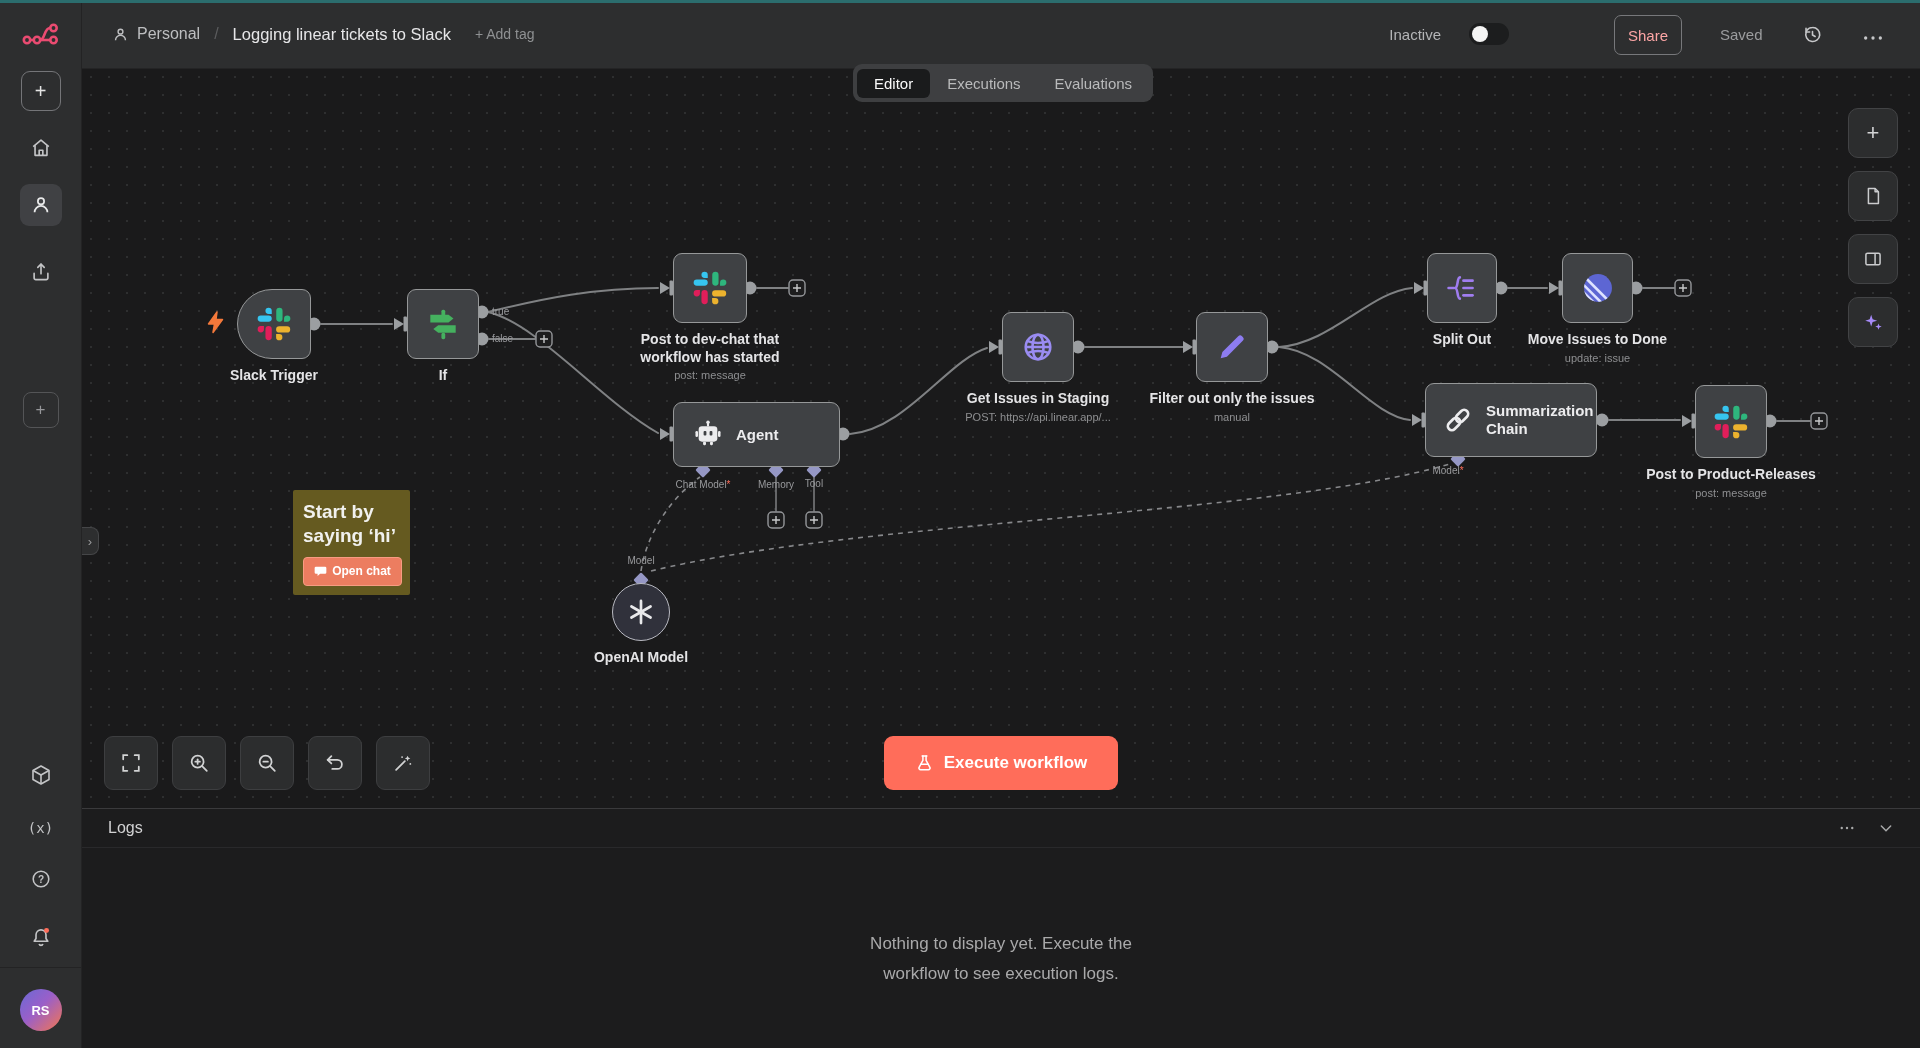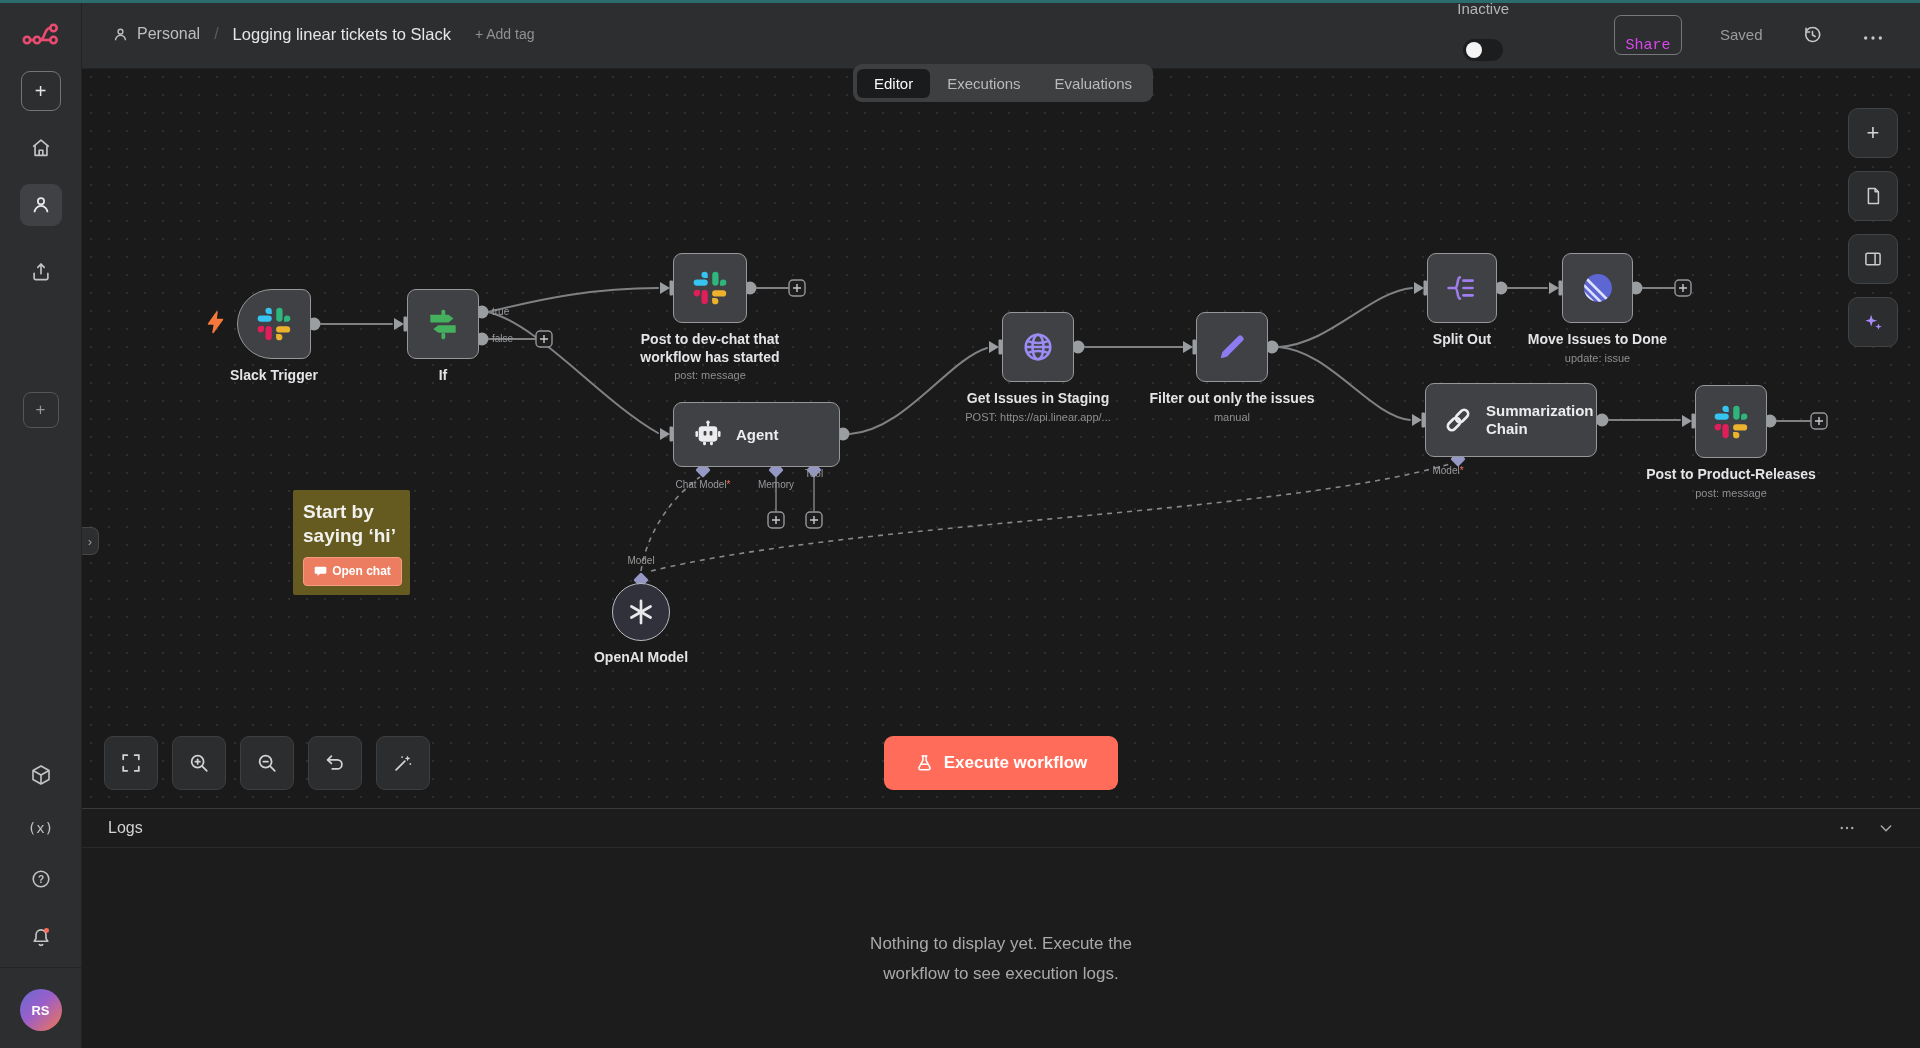--- a/index.html
+++ b/index.html
@@ -10,21 +10,21 @@
   .topstrip{position:absolute;left:0;top:0;width:100%;height:3px;background:#2b6d6e;z-index:60;}
   .header{position:absolute;left:0;top:0;width:100%;height:68px;background:#2d2e2f;z-index:40;border-bottom:1px solid #242425;}
   .hitem{position:absolute;display:flex;align-items:center;}
   .crumb-proj{font-size:16px;color:#bdbec0;}
   .crumb-sep{font-size:16px;color:#5b5c5e;}
   .crumb-title{font-size:16.5px;color:#e6e6e8;font-weight:500;}
   .addtag{font-size:14px;color:#8f9193;}
   .inactive-lbl{font-size:15px;color:#b4b5b7;}
   .toggle{width:40px;height:22px;border-radius:12px;background:#1c1d1e;position:relative;}
   .knob{position:absolute;left:3px;top:3px;width:16px;height:16px;border-radius:50%;background:#f4f4f4;}
-  .sharebtn{width:66px;height:38px;border:1px solid #77787b;border-radius:7px;display:flex;align-items:flex-end;justify-content:center;font-size:15px;color:#d946ef;font-family:Liberation Mono, monospace;}
+  .sharebtn{width:66px;height:38px;border:1px solid #77787b;border-radius:7px;display:flex;align-items:center;justify-content:center;font-size:15px;color:#fca5a5;}
   .saved{font-size:15px;color:#9b9c9e;}
   
   .tabbar{position:absolute;left:853px;top:64px;height:38px;background:#3e3f41;border-radius:9px;display:flex;align-items:center;padding:0 4px;z-index:45;}
   .tab{padding:6px 17px;font-size:15px;color:#b9babb;border-radius:6px;font-weight:500;}
   .tab.active{background:#1a1b1c;color:#fafafa;}
   
   .sidebar{position:absolute;left:0;top:0;width:82px;height:100%;background:#2d2e2f;z-index:50;border-right:1px solid #232324;box-sizing:border-box;}
   .sbtn{position:absolute;left:50%;transform:translateX(-50%);display:flex;align-items:center;justify-content:center;}
   .plusbox1{width:38px;height:38px;border:1px solid #747578;border-radius:9px;color:#e4e4e4;font-size:20px;}
   .activebg{width:42px;height:42px;background:#404144;border-radius:9px;}
@@ -209,21 +209,21 @@
             <rect x="19.5" y="9" width="1.9" height="4.5" rx="0.9" fill="#ececee"></rect>
           <rect x="8.7" y="9" width="2.1" height="3.4" rx="0.7" fill="#3f4144"></rect>
             <rect x="13.2" y="9" width="2.1" height="3.4" rx="0.7" fill="#3f4144"></rect>
           <rect x="8.3" y="17" width="2.2" height="2.6" rx="0.8" fill="#ececee"></rect>
             <rect x="13.5" y="17" width="2.2" height="2.6" rx="0.8" fill="#ececee"></rect>
         </svg>
         <span class="ntext">Agent</span>
       </div>
       <span class="clabel" style="left:653px;top:479px;width:100px;"><span>Chat Model</span><span class="req">*</span></span>
       <span class="clabel" style="left:726px;top:479px;width:100px;">Memory</span>
-      <span class="clabel" style="left:764px;top:468px;width:100px;">Tool</span>
+      <span class="clabel" style="left:764px;top:478px;width:100px;">Tool</span>
 
       <div class="node circle" style="left:612px;top:583px;width:58px;height:58px;">
         <svg width="28" height="28" viewBox="0 0 24 24">
           <g stroke="#e8e8ea" stroke-width="2.3" stroke-linecap="round">
             <line x1="12" y1="2.5" x2="12" y2="21.5"></line>
             <line x1="3.8" y1="7.3" x2="20.2" y2="16.7"></line>
             <line x1="3.8" y1="16.7" x2="20.2" y2="7.3"></line>
           </g>
         </svg>
         <div class="labelblock" style="width:160px;">
@@ -420,21 +420,21 @@
     <div class="hitem" style="left:112px;top:0;height:68px;gap:8px;">
       <svg width="17" height="17" viewBox="0 0 24 24" fill="none" stroke="#bdbec0" stroke-width="2">
         <circle cx="12" cy="8" r="3.4"></circle>
           <path d="M5 20 a7 7 0 0 1 14 0"></path>
       </svg>
       <span class="crumb-proj">Personal</span>
       <span class="crumb-sep" style="margin:0 6px;">/</span>
       <span class="crumb-title">Logging linear tickets to Slack</span>
       <span class="addtag" style="margin-left:16px;">+ Add tag</span>
     </div>
-    <div class="hitem" style="right:411px;top:0;height:68px;gap:22px;flex-direction:column;">
+    <div class="hitem" style="right:411px;top:0;height:68px;gap:28px;">
       <span class="inactive-lbl">Inactive</span>
       <div class="toggle">
           <div class="knob"></div>
         </div>
     </div>
     <div class="sharebtn" style="position:absolute;left:1614px;top:15px;">
       <span>Share</span>
     </div>
     <span class="saved" style="position:absolute;left:1720px;top:26px;">Saved</span>
     <svg style="position:absolute;left:1802px;top:24px;" width="21" height="21" viewBox="0 0 24 24" fill="none" stroke="#c6c7c9" stroke-width="1.8" stroke-linecap="round">

